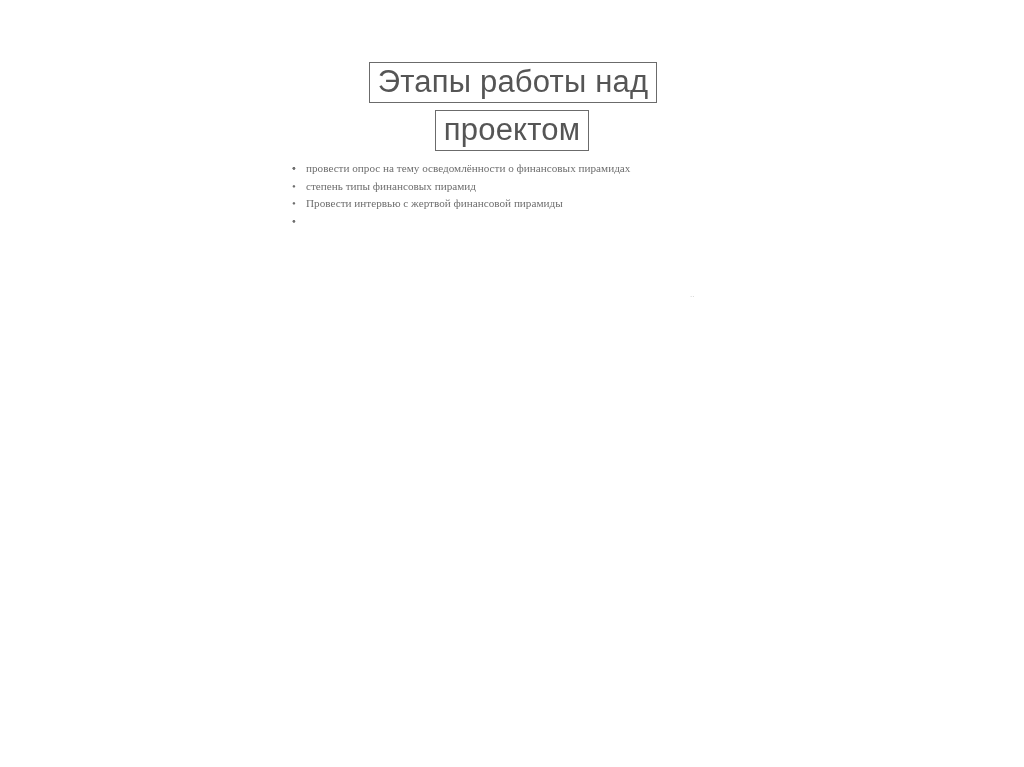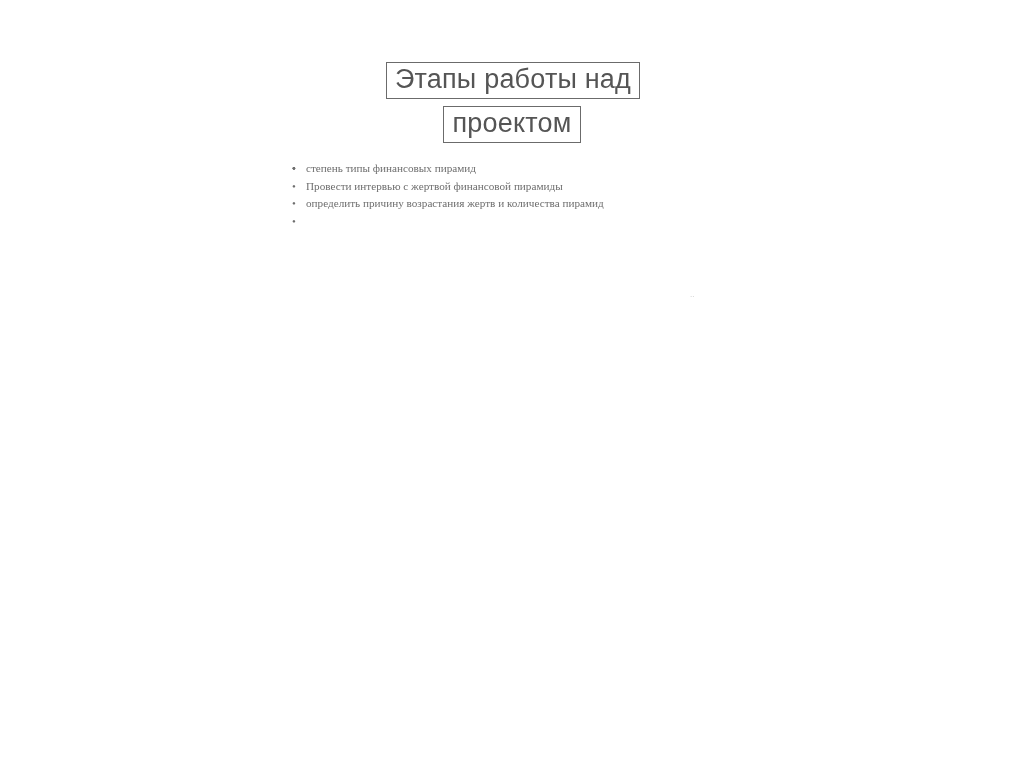--- a/index.html
+++ b/index.html
@@ -27,21 +27,21 @@
     position: absolute;
     left: 0;
     top: 62px;
     width: 1024px;
     text-align: center;
   }
 
   .title-line {
     display: inline-block;
     font-family: "Liberation Sans", sans-serif;
-    font-size: 27px;
+    font-size: 31px;
     line-height: 1.0;
     color: #555555;
     letter-spacing: 0.2px;
     border: 1px solid #6b6b6b;
     padding: 3px 8px 5px 8px;
     background: #ffffff;
     white-space: nowrap;
   }
 
   .title-line-1 {
@@ -108,32 +108,32 @@
   <div class="body-block">
     <ul class="bullets">
       <li>
         <span class="dot">•</span>
       </li>
       <li>
         <span class="dot">•</span>
       </li>
       <li>
         <span class="dot">•</span>
+        <span>провести опрос на тему осведомлённости о финансовых пирамидах</span>
       </li>
       <li>
         <span class="dot">•</span>
         <span>степень типы финансовых пирамид</span>
       </li>
       <li>
         <span class="dot">•</span>
         <span>Провести интервью с жертвой финансовой пирамиды</span>
       </li>
       <li>
         <span class="dot">•</span>
-        <span>определить причину возрастания жертв и количества пирамид</span>
       </li>
       <li>
         <span class="dot">•</span>
       </li>
     </ul>
   </div>
 
   <div class="artifact artifact-1">..</div>
 
 </div>

